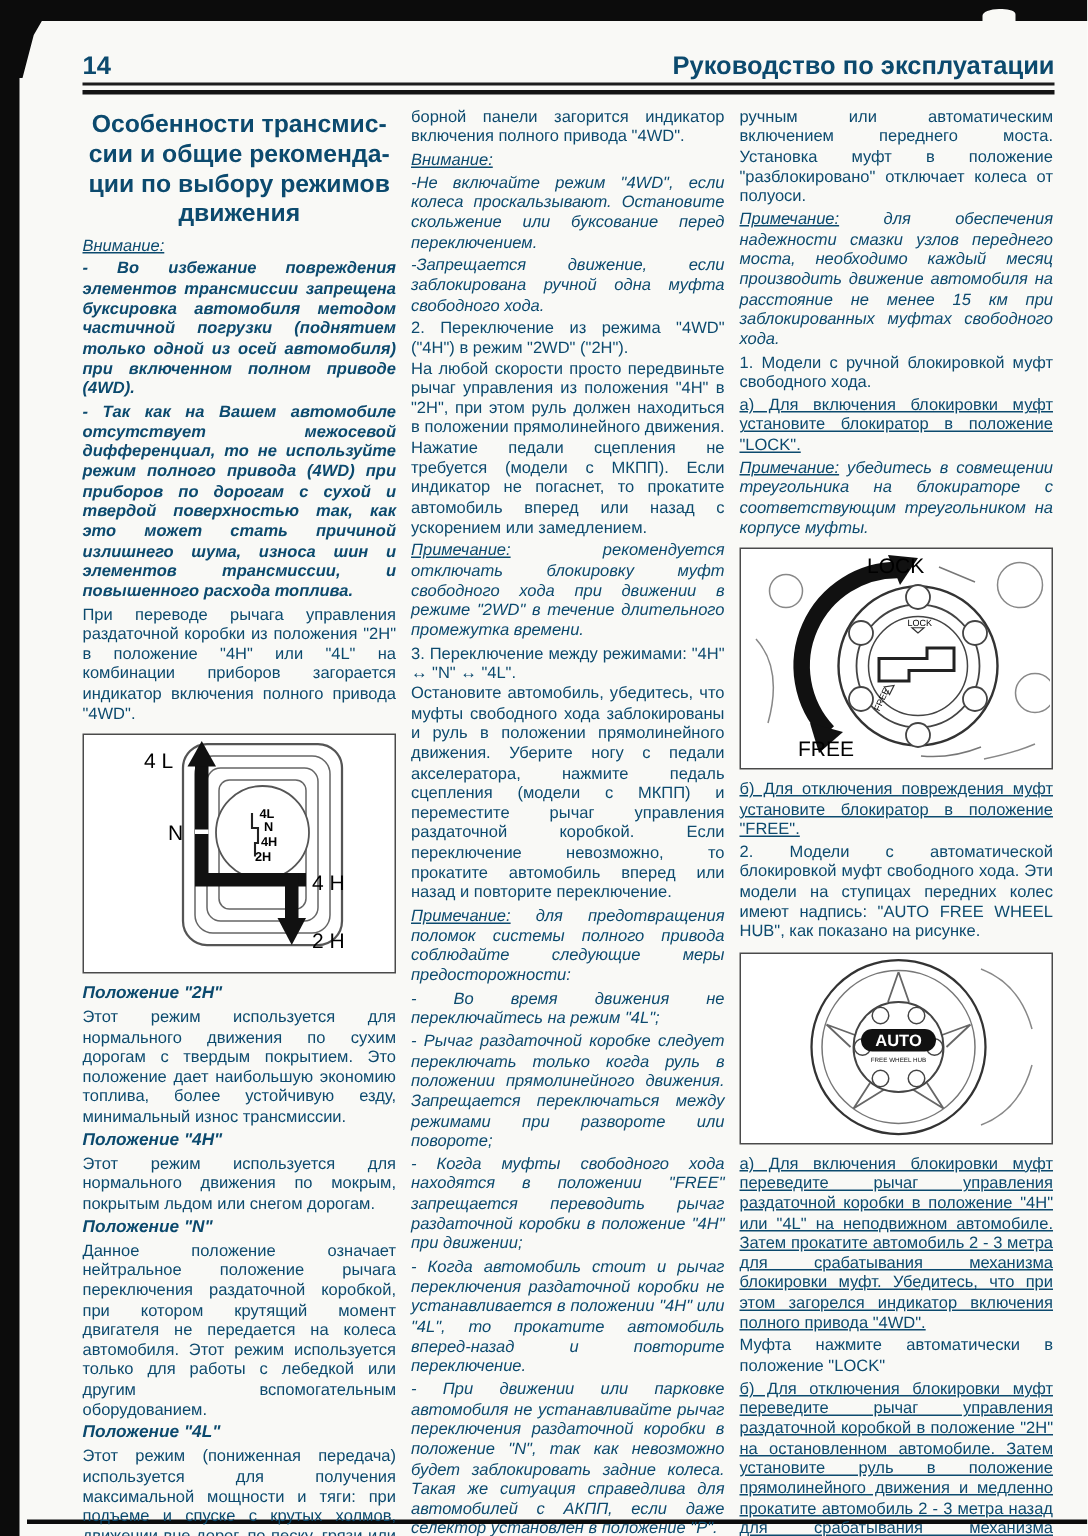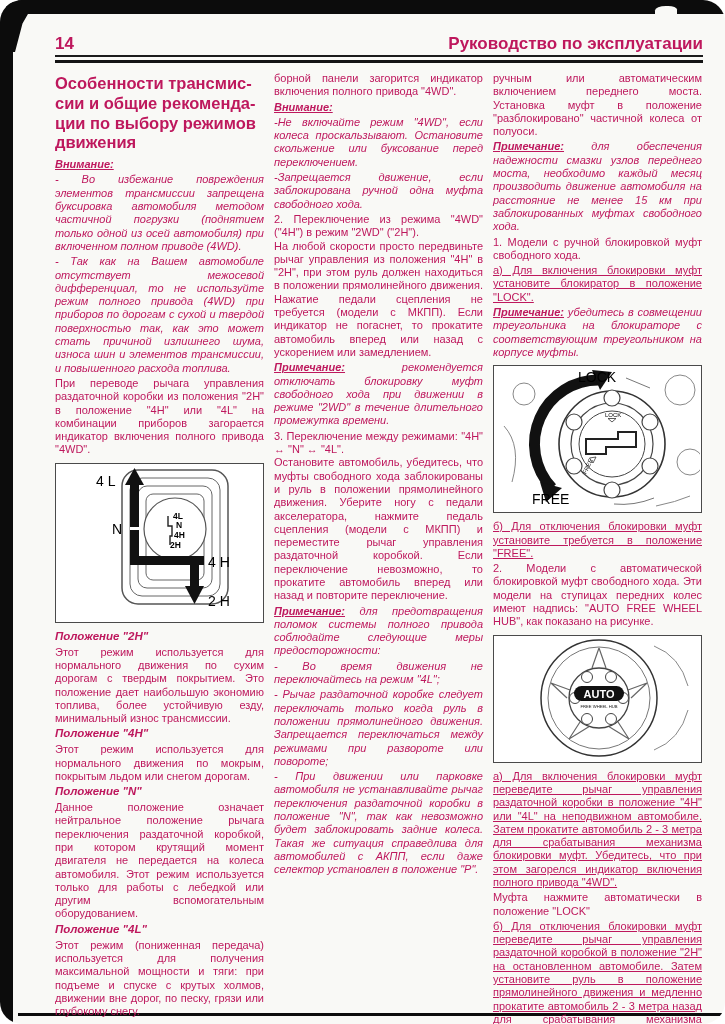--- a/index.html
+++ b/index.html
@@ -1,38 +1,38 @@
 <!DOCTYPE html>
 <html><head>
 <meta charset="utf-8">
 <style>
   html,body{margin:0;padding:0;}
   .page{position:relative;width:725px;height:1024px;background:#f9f9f6;overflow:hidden;
-        font-family:"Liberation Sans", sans-serif;color:#be185d;border-radius:22px;}
+        font-family:"Liberation Sans", sans-serif;color:#0c4a6e;}
   .edge-left{position:absolute;left:0;top:0;width:13px;height:1024px;background:#0c0c0c;}
   .edge-corner{position:absolute;left:6px;top:0;width:30px;height:52px;background:#0c0c0c;
         clip-path:polygon(0 0,100% 0,55% 45%,30% 100%,0 100%);}
   .edge-top{position:absolute;left:18px;top:0;width:707px;height:14px;background:#0c0c0c;}
   .edge-top-notch{position:absolute;left:655px;top:6px;width:22px;height:9px;background:#f9f9f6;border-radius:50% 40% 0 0;}
   .edge-bottom{position:absolute;left:18px;top:1013px;width:707px;height:3px;background:#0c0c0c;}
   .content{position:absolute;left:55px;top:34px;width:648px;}
   .hdr{display:flex;align-items:flex-end;border-bottom:2px solid #1c1c1c;padding-bottom:1px;}
   .hdr-num{font-size:17px;font-weight:bold;}
   .hdr-title{flex:1;text-align:right;font-size:17px;font-weight:bold;}
   .hdr-rule{height:3px;background:#141414;margin-top:3px;}
   .cols{display:flex;gap:10px;margin-top:9px;}
   .col{width:209px;font-size:11px;line-height:1.21;text-align:justify;}
   .col p{margin:0 0 2px 0;}
   .ml{white-space:pre-line;}
   .big-title{font-size:16.5px;font-weight:bold;line-height:1.2;margin:2px 0 5px 0;
-        white-space:pre-line;text-align:left;}
-  .note-label{font-style:italic;text-decoration:underline;font-weight:bold;}
+        white-space:pre-line;text-align:center;}
+  .note-label{font-style:italic;text-decoration:underline;}
   .note{font-style:italic;}
   .att-item{margin-left:10px;font-style:italic;}
-  .bold-it .att-item{font-weight:normal;}
+  .bold-it .att-item{font-weight:bold;}
   .sec-title{font-weight:bold;font-style:italic;font-size:11.5px;margin:6px 0 0 0;text-align:left;}
   .sub{margin-left:10px;text-decoration:underline;}
   .fig{border:1.5px solid #4a4a4a;background:#fff;margin:6px 0 7px 0;}
   .fig svg{display:block;}
   .note-block{margin:3px 0;}
 </style>
 </head>
 <body>
 
 <div class="page">
@@ -108,26 +108,28 @@
           <p class="att-item">-Запрещается движение, если заблокирована ручной одна муфта свободного хода.</p>
         </div>
         <p class="ml">2. Переключение из режима "4WD" ("4H") в режим "2WD" ("2H").
 На любой скорости просто передвиньте рычаг управления из положения "4H" в "2H", при этом руль должен находиться в положении прямолинейного движения. Нажатие педали сцепления не требуется (модели с МКПП). Если индикатор не погаснет, то прокатите автомобиль вперед или назад с ускорением или замедлением.</p>
         <p class="note-block"><span class="note-label">Примечание:</span><span class="note"> рекомендуется отключать блокировку муфт свободного хода при движении в режиме "2WD" в течение длительного промежутка времени.</span></p>
         <p class="ml">3. Переключение между режимами: "4H" ↔ "N" ↔ "4L".
 Остановите автомобиль, убедитесь, что муфты свободного хода заблокированы и руль в положении прямолинейного движения. Уберите ногу с педали акселератора, нажмите педаль сцепления (модели с МКПП) и переместите рычаг управления раздаточной коробкой. Если переключение невозможно, то прокатите автомобиль вперед или назад и повторите переключение.</p>
         <p class="note-block"><span class="note-label">Примечание:</span><span class="note"> для предотвращения поломок системы полного привода соблюдайте следующие меры предосторожности:</span></p>
         <p class="att-item">- Во время движения не переключайтесь на режим "4L";</p>
         <p class="att-item">- Рычаг раздаточной коробке следует переключать только когда руль в положении прямолинейного движения. Запрещается переключаться между режимами при развороте или повороте;</p>
+        <p class="att-item">- Когда муфты свободного хода находятся в положении "FREE" запрещается переводить рычаг раздаточной коробки в положение "4H" при движении;</p>
+        <p class="att-item">- Когда автомобиль стоит и рычаг переключения раздаточной коробки не устанавливается в положении "4H" или "4L", то прокатите автомобиль вперед-назад и повторите переключение.</p>
         <p class="att-item">- При движении или парковке автомобиля не устанавливайте рычаг переключения раздаточной коробки в положение "N", так как невозможно будет заблокировать задние колеса. Такая же ситуация справедлива для автомобилей с АКПП, если даже селектор установлен в положение "P".</p>
 
       </div>
 
       <div class="col">
-        <p>ручным или автоматическим включением переднего моста. Установка муфт в положение "разблокировано" частичной колеса от полуоси.</p>
+        <p>ручным или автоматическим включением переднего моста. Установка муфт в положение "разблокировано" отключает колеса от полуоси.</p>
         <p class="note-block"><span class="note-label">Примечание:</span><span class="note"> для обеспечения надежности смазки узлов переднего моста, необходимо каждый месяц производить движение автомобиля на расстояние не менее 15 км при заблокированных муфтах свободного хода.</span></p>
         <p>1. Модели с ручной блокировкой муфт свободного хода.</p>
         <p class="sub">а) Для включения блокировки муфт установите блокиратор в положение "LOCK".</p>
         <p class="note-block"><span class="note-label">Примечание:</span><span class="note"> убедитесь в совмещении треугольника на блокираторе с соответствующим треугольником на корпусе муфты.</span></p>
 
         <div class="fig">
           <svg viewBox="0 0 206 146" width="206" height="146">
             <circle cx="186" cy="24" r="15" fill="none" stroke="#888" stroke-width="1"></circle>
             <circle cx="30" cy="28" r="11" fill="none" stroke="#888" stroke-width="1"></circle>
             <circle cx="196" cy="96" r="13" fill="none" stroke="#888" stroke-width="1"></circle>
@@ -148,21 +150,21 @@
             <polygon points="99,97 95.5,92 102,91" fill="none" stroke="#333" stroke-width="0.8"></polygon>
             <path d="M106,14 A 64,64 0 0 0 58,122" fill="none" stroke="#111" stroke-width="11"></path>
             <polygon points="118,6 98,4 106,24" fill="#111"></polygon>
             <polygon points="52,136 46,116 68,122" fill="#111"></polygon>
             <text x="84" y="16" font-size="14">LOCK</text>
             <text x="38" y="138" font-size="14">FREE</text>
             <path d="M132,12 l24,10 M160,132 q-20,8 -40,6" fill="none" stroke="#777" stroke-width="1"></path>
           </svg>
         </div>
 
-        <p class="sub">б) Для отключения блокировки муфт установите требуется в положение "FREE".</p>
+        <p class="sub">б) Для отключения повреждения муфт установите блокиратор в положение "FREE".</p>
         <p>2. Модели с автоматической блокировкой муфт свободного хода. Эти модели на ступицах передних колес имеют надпись: "AUTO FREE WHEEL HUB", как показано на рисунке.</p>
 
         <div class="fig">
           <svg viewBox="0 0 206 126" width="206" height="126">
             <circle cx="105" cy="62" r="58" fill="#fff" stroke="#333" stroke-width="1.5"></circle>
             <circle cx="105" cy="62" r="51" fill="none" stroke="#777" stroke-width="1"></circle>
             <path d="M105,12 L98,32 M105,12 L112,32 M153,47 L134,54 M153,47 L137,62 M135,103 L124,86 M135,103 L114,90 M75,103 L86,86 M75,103 L96,90 M57,47 L76,54 M57,47 L73,62" stroke="#666" stroke-width="1.2" fill="none"></path>
             <circle cx="105" cy="62" r="30" fill="#fff" stroke="#444" stroke-width="1.3"></circle>
             <circle cx="129" cy="62" r="5.5" fill="#fff" stroke="#444" stroke-width="1"></circle>
             <circle cx="117" cy="83" r="5.5" fill="#fff" stroke="#444" stroke-width="1"></circle>

